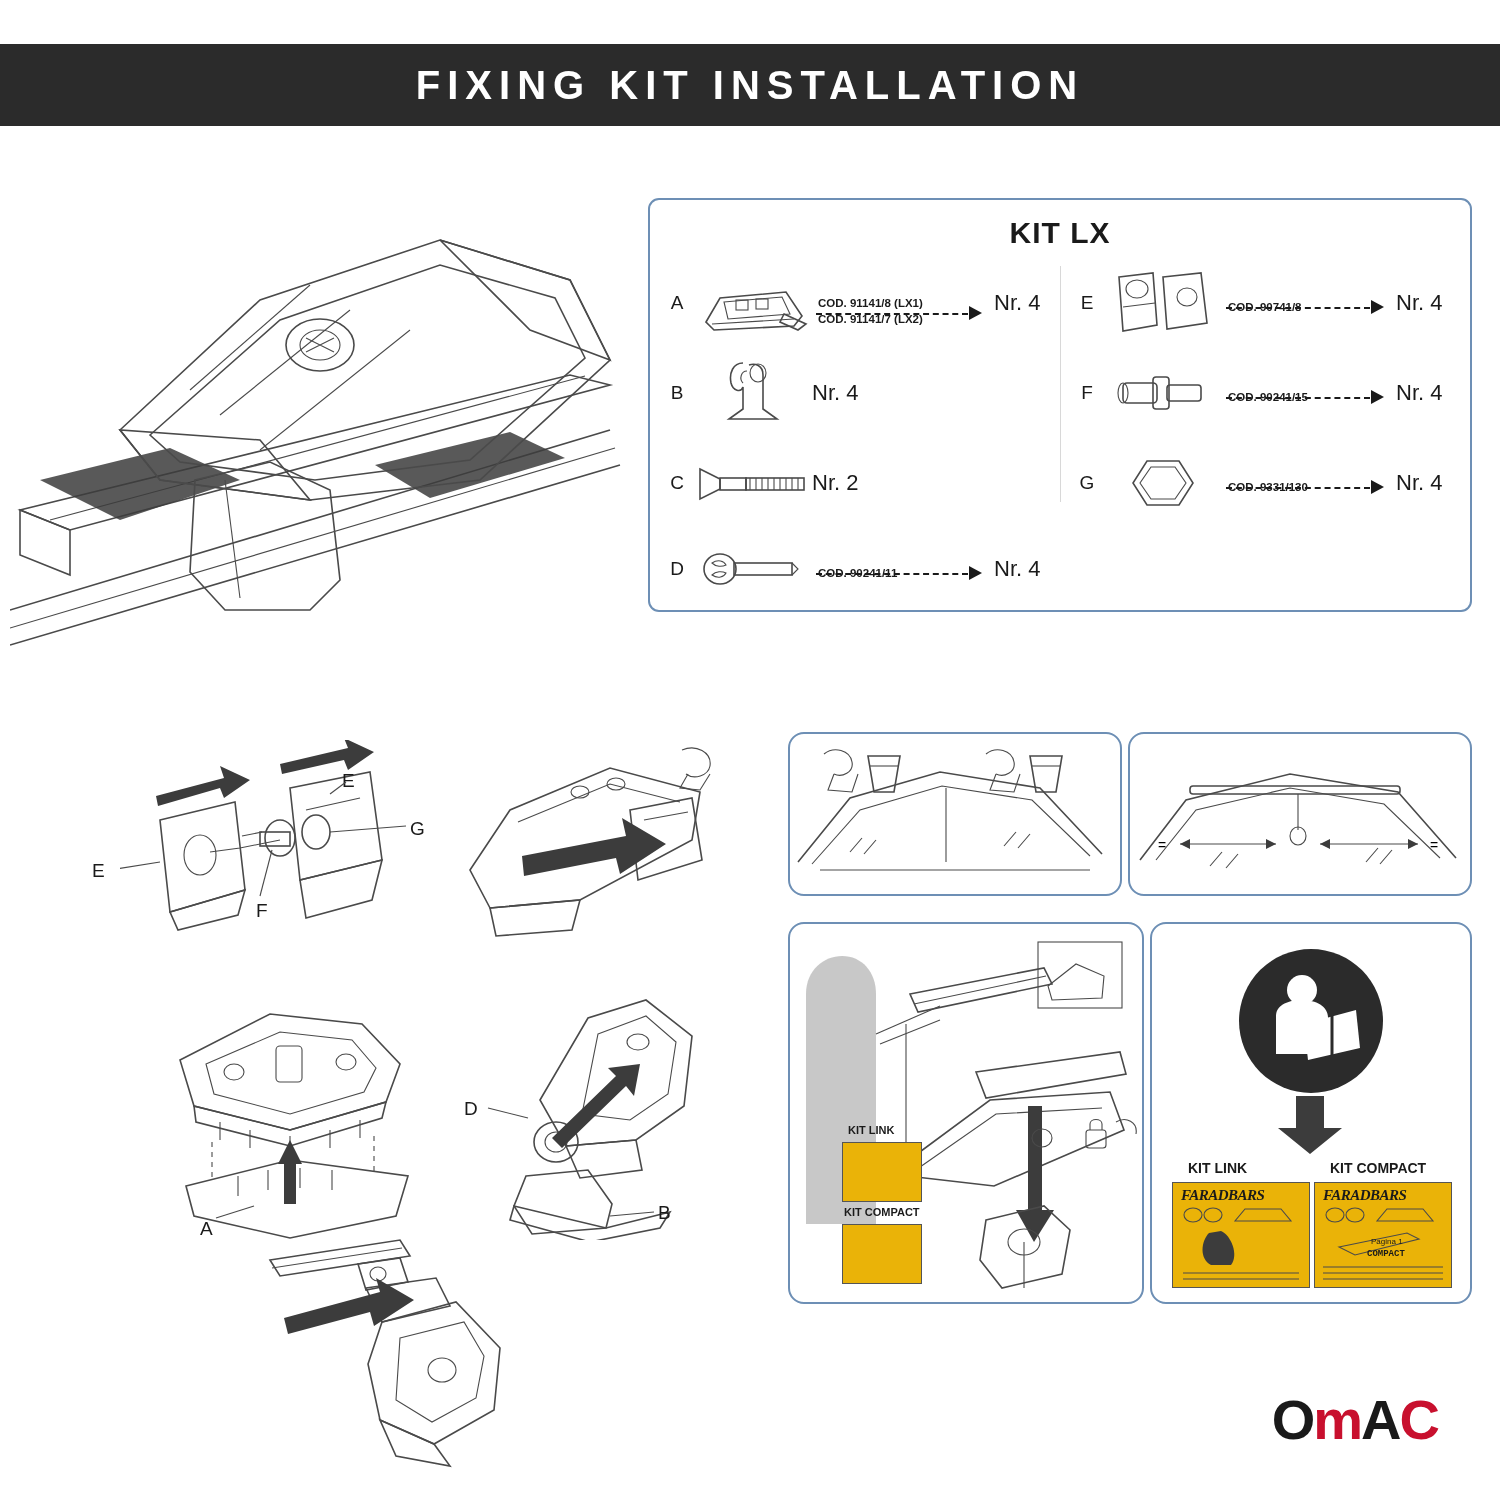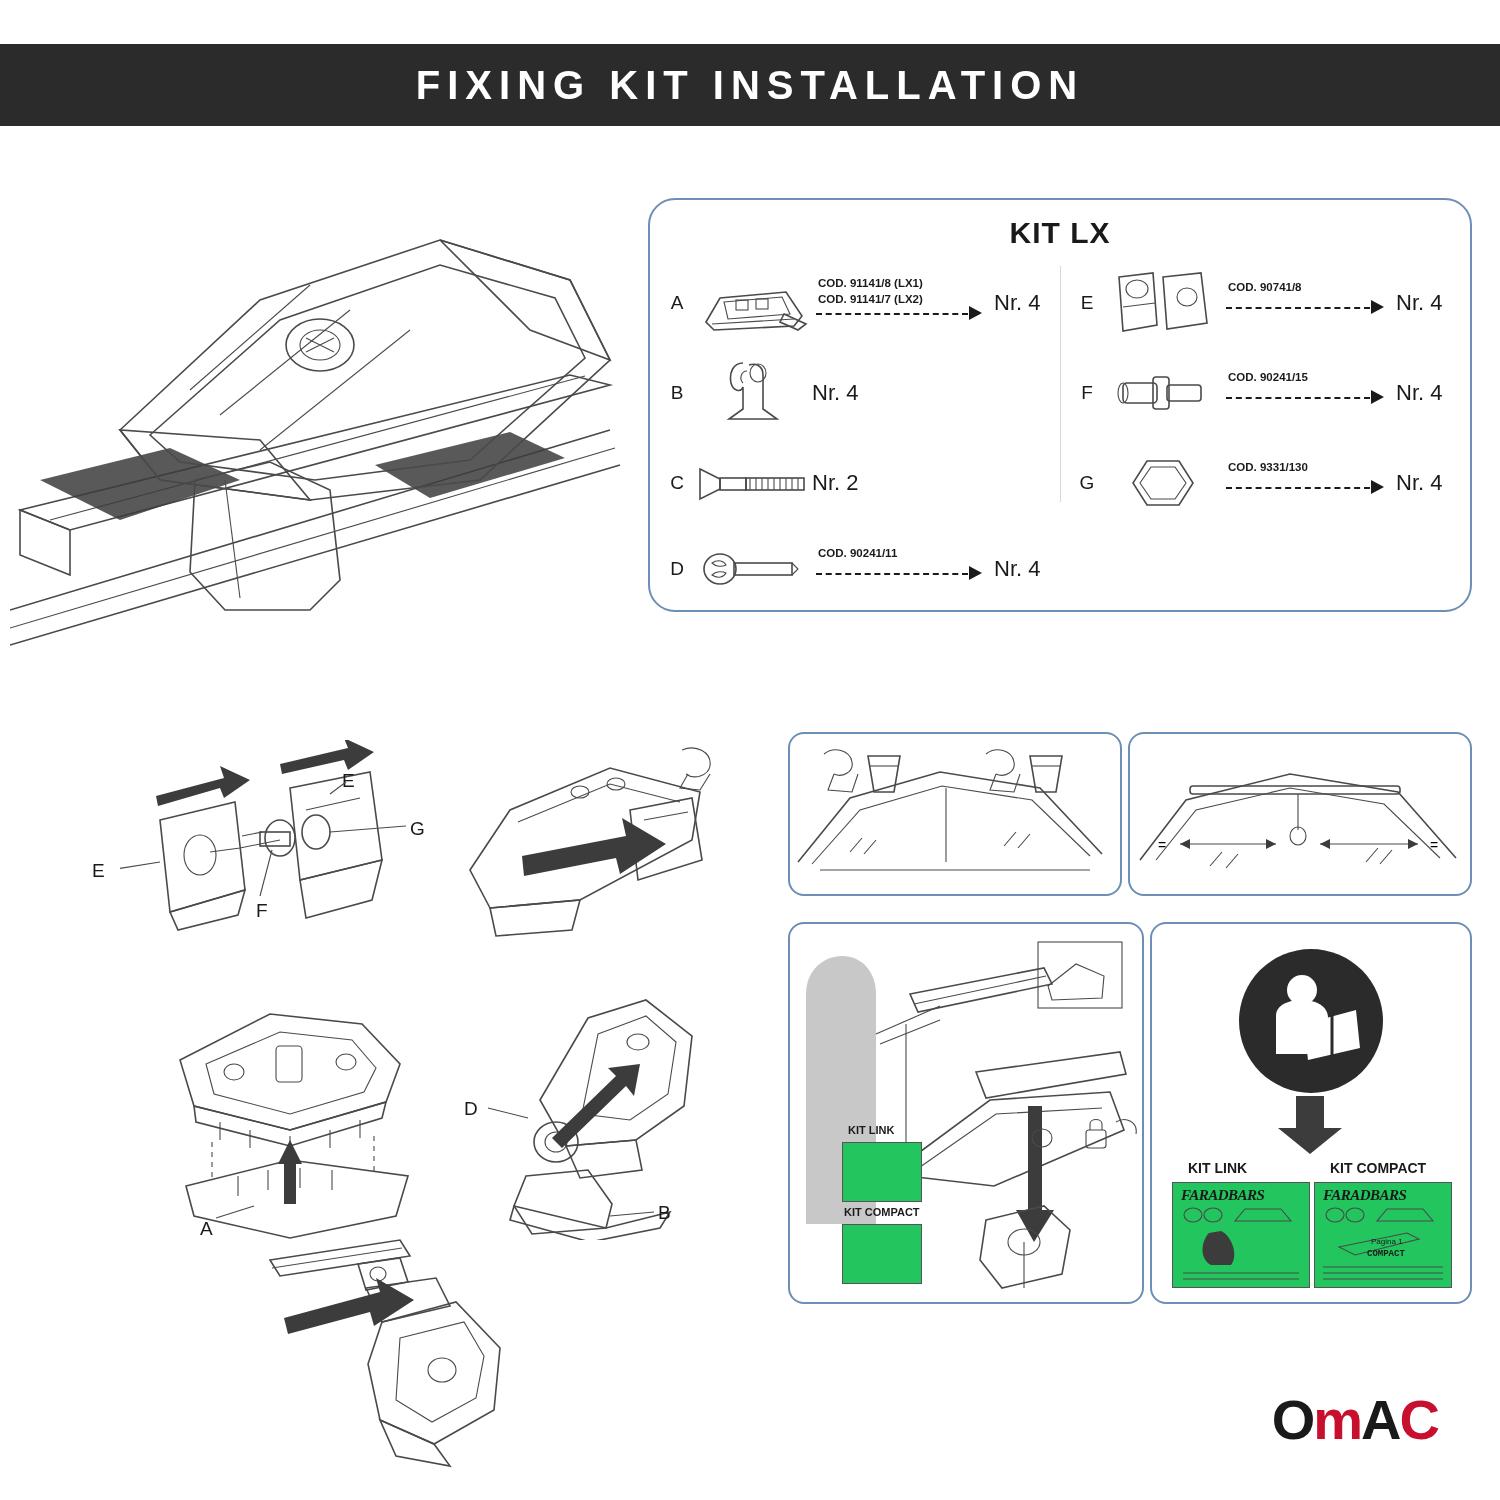--- a/index.html
+++ b/index.html
@@ -21,42 +21,42 @@
   .header-title{
     color:#ffffff;
     font-size:40px;
     letter-spacing:7px;
     font-weight:bold;
   }
 
   
   .kit-panel{
     position:absolute; left:648px; top:198px; width:820px; height:410px;
-    border:2px solid #6d8fb5; border-radius:27px; background:#fff;
+    border:2px solid #6d8fb5; border-radius:11px; background:#fff;
   }
   .kit-title{
     text-align:center; font-size:30px; font-weight:bold; margin-top:16px; letter-spacing:1px;
   }
   .kit-grid{
     position:absolute; left:0; top:62px; width:820px; height:340px;
   }
   .kit-row{
     position:absolute; height:78px; display:flex; align-items:center;
   }
   .kit-letter{
     width:34px; font-size:19px; font-weight:normal; text-align:center;
   }
   .kit-art{
     width:118px; height:68px; display:flex; align-items:center; justify-content:center;
   }
   .kit-codes{
     flex:1; position:relative; height:60px;
   }
   .code-line{
-    position:absolute; left:6px; font-size:11.5px; font-weight:bold; white-space:nowrap;
+    position:absolute; left:6px; font-size:11.5px; font-weight:bold; white-space:nowrap;margin-top:20px;
   }
   .dash{
     position:absolute; left:4px; right:26px; border-top:2px dashed #1a1a1a;
   }
   .arrow-head{
     position:absolute; right:12px; width:0;height:0;
     border-top:7px solid transparent;border-bottom:7px solid transparent;border-left:13px solid #1a1a1a;
   }
   .kit-qty{
     width:66px; font-size:22px; text-align:left;
@@ -87,21 +87,21 @@
     position:absolute; right:62px; bottom:48px;
     font-size:56px; font-weight:bold; letter-spacing:-2px;
     display:flex; align-items:center;
   }
   .logo .o{color:#1a1a1a;}
   .logo .m{color:#c8102e;}
   .logo .a{color:#1a1a1a;}
   .logo .c{color:#c8102e;}
 
   .mini-card{
-    position:absolute; border:1.5px solid #555; background:#22c55e;text-align:center;
+    position:absolute; border:1.5px solid #555; background:#eab308;text-align:center;
   }
   .mini-title{
     position:absolute; font-size:11px; font-weight:bold;
   }
   .brandbar{
     font-family:"Liberation Serif", serif; font-weight:bold; font-style:italic;
     font-size:15px; letter-spacing:-0.5px;
   }
 </style>
 </head>

